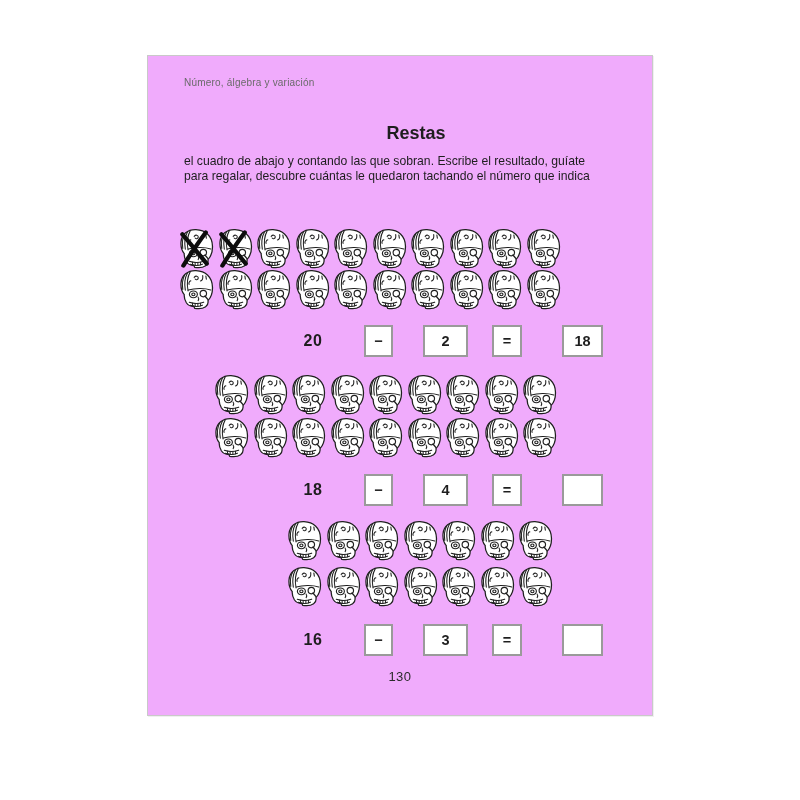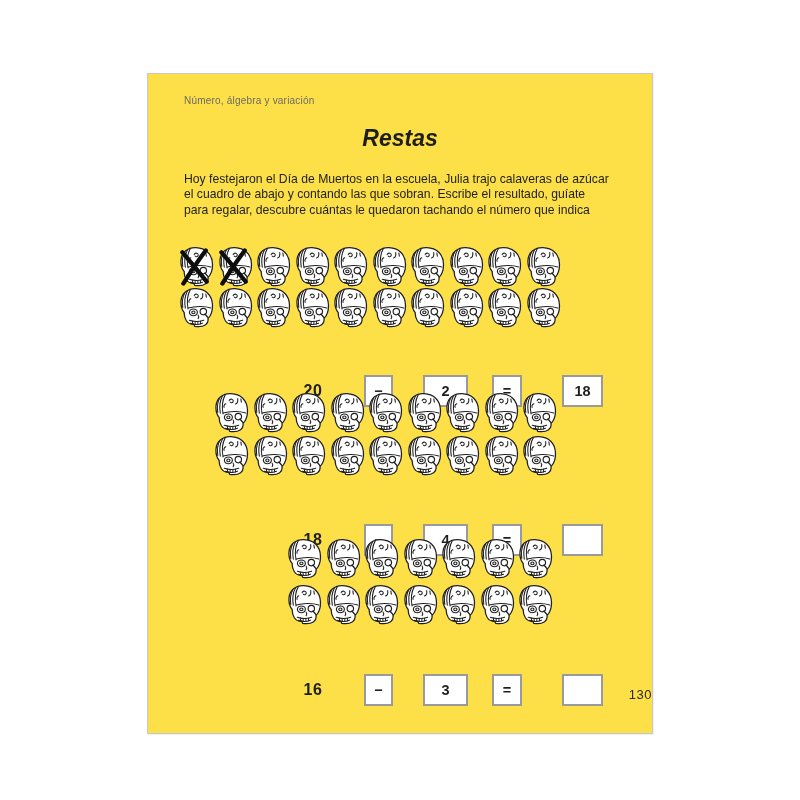--- a/index.html
+++ b/index.html
@@ -2,80 +2,79 @@
 <html><head>
 <meta charset="utf-8">
 <style>
   html,body{margin:0;padding:0;}
   body{
     width:800px;height:800px;background:#ffffff;position:relative;overflow:hidden;
     font-family:"Liberation Sans", sans-serif;
     color:var(--text,#1e1e1e);
   }
   .page{
-    position:absolute;left:147px;top:73px;width:506px;height:661px;
-    background:#fde047;border:1px solid var(--page-border,#c9c9c9);
+    position:absolute;left:147px;top:55px;width:506px;height:661px;
+    background:#f0abfc;border:1px solid var(--page-border,#c9c9c9);
     box-shadow:1px 1px 0 rgba(0,0,0,0.06);
     box-sizing:border-box;
   }
   .section-header{
     position:absolute;left:36px;top:21px;
     font-size:10px;letter-spacing:0.2px;color:var(--header-text,#6a6a6a);
   }
   .title{
-    position:absolute;left:0;top:51px;width:100%;margin:0;
-    text-align:center;font-size:23px;font-weight:700;color:var(--text,#1e1e1e);font-style:italic;
+    position:absolute;left:0;top:51px;width:100%;margin:16px;
+    text-align:center;font-size:18px;font-weight:700;color:var(--text,#1e1e1e);
   }
   .instructions{position:absolute;left:36px;top:98px;width:460px;}
   .instr-line{font-size:12.2px;line-height:15.3px;white-space:nowrap;}
   
   .skull-group{position:absolute;}
   .skull-group.g1{left:30px;top:172px;}
   .skull-group.g2{left:65px;top:318px;}
   .skull-group.g3{left:138px;top:464px;}
   .skull-row{display:flex;height:41px;}
   .g1 .skull-row{margin-bottom:0px;}
   .g2 .skull-row{margin-bottom:2px;}
   .g3 .skull-row{margin-bottom:5px;}
   .skull-cell{width:38.5px;height:41px;display:inline-block;}
   
-  .equation{position:absolute;left:0;width:100%;height:32px;margin-top:32px;}
+  .equation{position:absolute;left:0;width:100%;height:32px;}
   .equation.eq1{top:269px;}
   .equation.eq2{top:418px;}
   .equation.eq3{top:568px;}
   .minuend{
     position:absolute;left:143px;width:44px;top:0;height:32px;
     display:flex;align-items:center;justify-content:center;
     font-size:16px;font-weight:700;letter-spacing:0.5px;
   }
   .box{
     position:absolute;top:0;height:28px;box-sizing:content-box;
     border:2px solid var(--box-border,#9a9a9a);background:#fff;
     display:flex;align-items:center;justify-content:center;
     font-size:14.5px;font-weight:700;
   }
   .box.pos-op{left:216px;width:25px;}
   .box.pos-sub{left:275px;width:41px;}
   .box.pos-eq{left:344px;width:26px;}
   .box.pos-res{left:414px;width:37px;}
   .page-number{
     position:absolute;left:0;top:613px;width:100%;
-    text-align:right;font-size:13px;letter-spacing:0.5px;color:#2b2b2b;
+    text-align:center;font-size:13px;letter-spacing:0.5px;color:#2b2b2b;
   }
 </style>
 </head>
 <body style="--text: #1e1e1e; --header-text: #6a6a6a; --box-border: #9a9a9a; --page-border: #c9c9c9;">
 
 <div class="page">
 
   <div class="section-header">Número, álgebra y variación</div>
   <h1 class="title">Restas</h1>
 
   <div class="instructions">
-    <div class="instr-line">Hoy festejaron el Día de Muertos en la escuela, Julia trajo calaveras de azúcar</div>
     <div class="instr-line">el cuadro de abajo y contando las que sobran. Escribe el resultado, guíate</div>
     <div class="instr-line">para regalar, descubre cuántas le quedaron tachando el número que indica</div>
   </div>
 
   <div class="skull-group g1">
       <div class="skull-row">
         <span class="skull-cell"><svg width="37" height="41" viewBox="0 0 38 42" xmlns="http://www.w3.org/2000/svg">
             <path d="M18.5,1.6 C10,1.2 3.6,6.6 3.1,14.2 C2.7,19.2 4.3,23.6 6.4,26.2 C6.2,29.4 6.9,32 8.6,34.6 C10.4,37.2 13.5,38.5 16.2,38.1 L17.1,40.3 C21,41.1 25.5,40.7 28.4,38.7 C30.4,37.3 31.2,35 30.8,32.4 C33.8,29.2 35.6,24.4 35.4,18.4 C35.1,8.2 28.3,2 18.5,1.6 Z" fill="#ffffff" stroke="#202020" stroke-width="1.3"></path>
             <path d="M6.9,6.1 C4.7,10 4.1,15.6 4.9,20.9" stroke="#202020" fill="none" stroke-linecap="round" stroke-width="1.1"></path>
             <path d="M9.7,4.1 C7.1,8.9 6.5,15.9 7.5,21.7" stroke="#202020" fill="none" stroke-linecap="round" stroke-width="1.1"></path>

